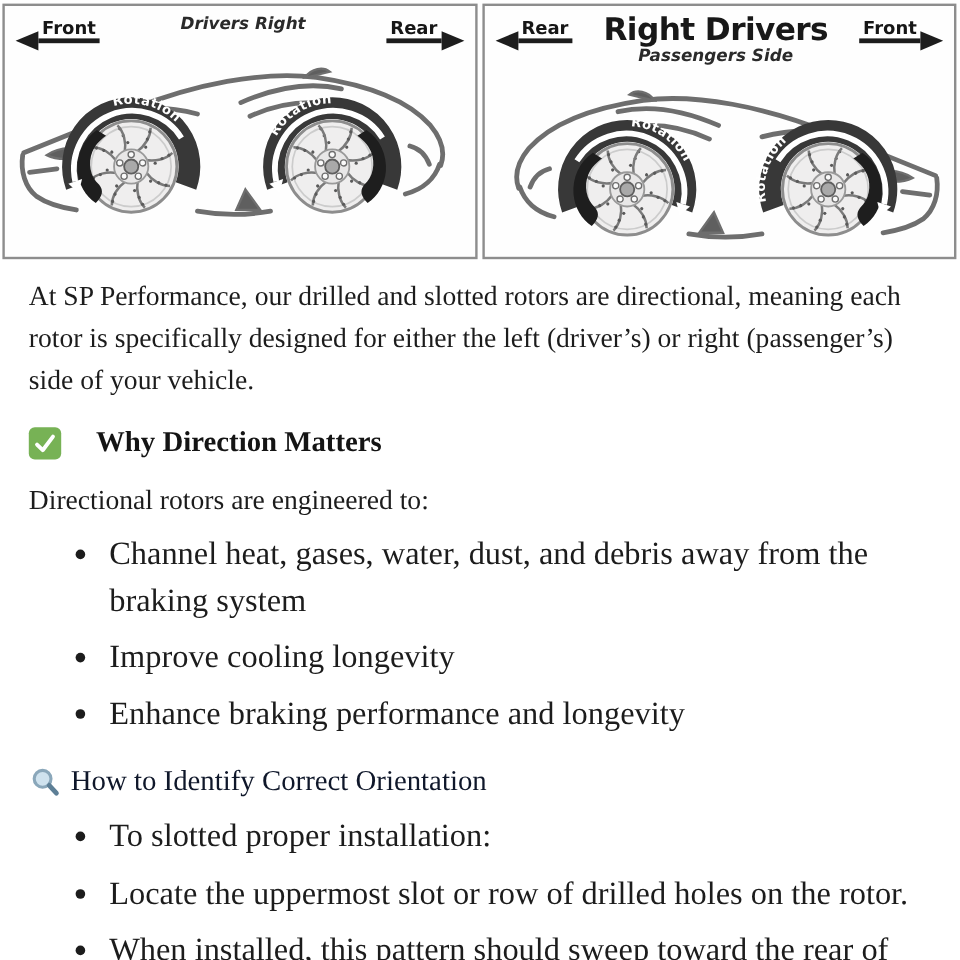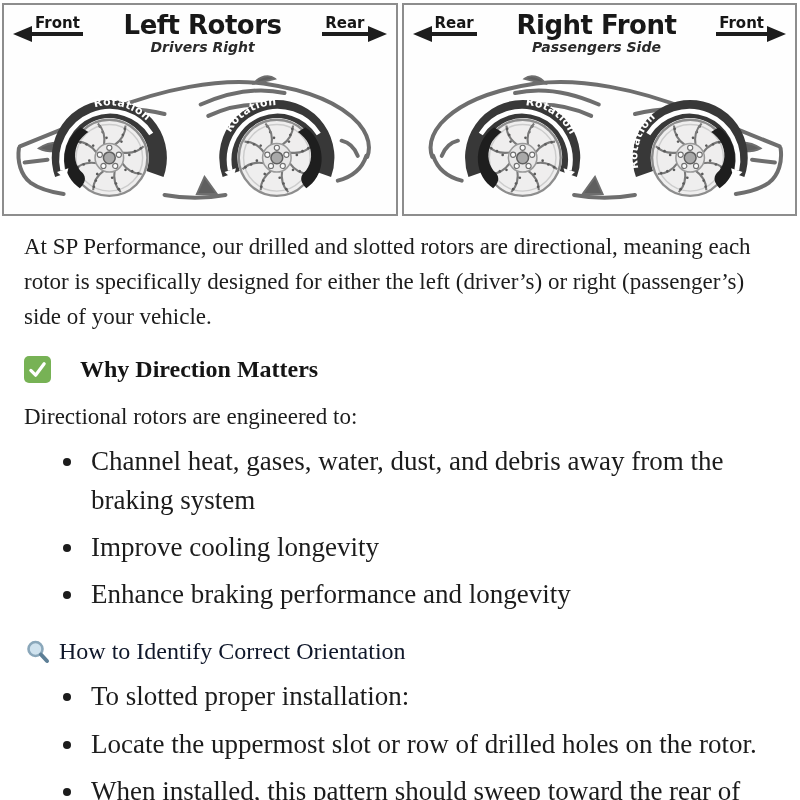--- a/index.html
+++ b/index.html
@@ -38,21 +38,20 @@
 
 <div class="diagram">
 
   <div class="panel">
     <div class="panel-header">
       <div class="dirlabel">
         <span class="tri tri-left"></span>
         <span class="txt">Front</span>
       </div>
       <div class="panel-titles">
-        <div class="panel-title">Left Rotors</div>
         <div class="panel-subtitle">Drivers Right</div>
       </div>
       <div class="dirlabel">
         <span class="txt">Rear</span>
         <span class="tri tri-right"></span>
       </div>
     </div>
 
     <svg class="car-svg" viewBox="0 0 390 166">
       <defs>
@@ -132,21 +131,21 @@
     </svg>
   </div>
 
   <div class="panel">
     <div class="panel-header">
       <div class="dirlabel">
         <span class="tri tri-left"></span>
         <span class="txt">Rear</span>
       </div>
       <div class="panel-titles">
-        <div class="panel-title">Right Front</div>
+        <div class="panel-title">Right Drivers</div>
         <div class="panel-subtitle">Passengers Side</div>
       </div>
       <div class="dirlabel">
         <span class="txt">Front</span>
         <span class="tri tri-right"></span>
       </div>
     </div>
 
     <svg class="car-svg" viewBox="0 0 390 166">
 

